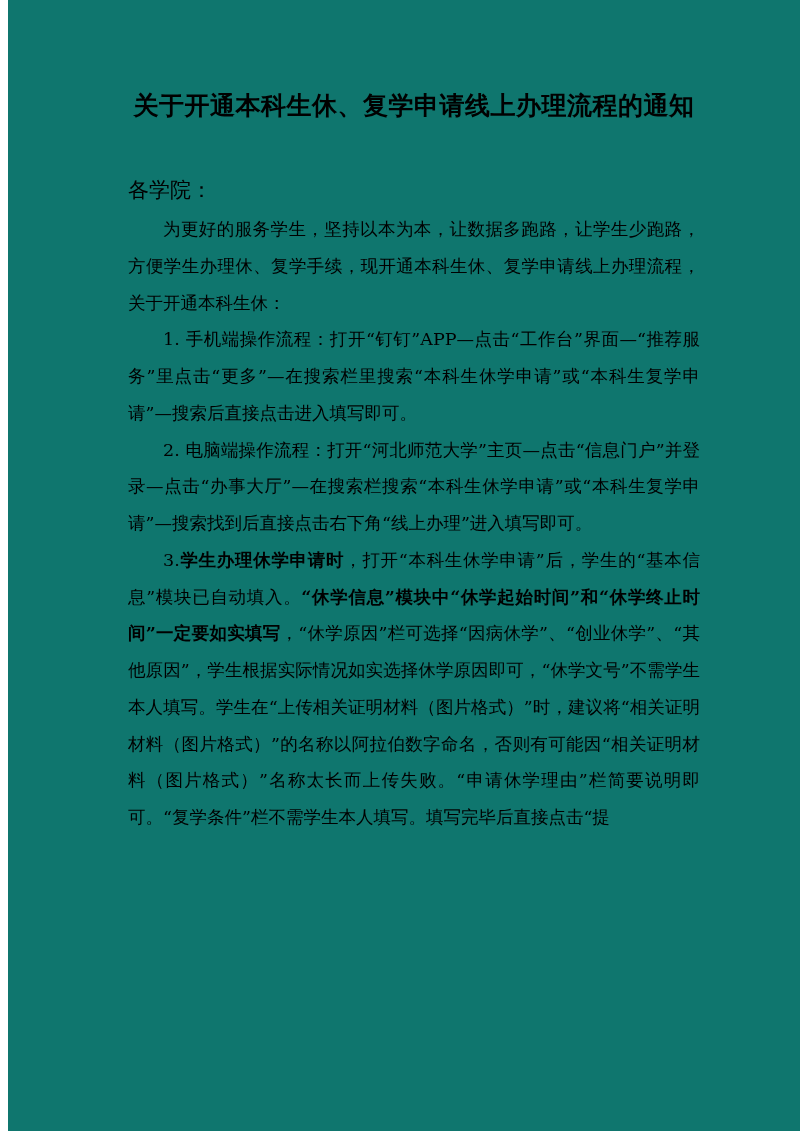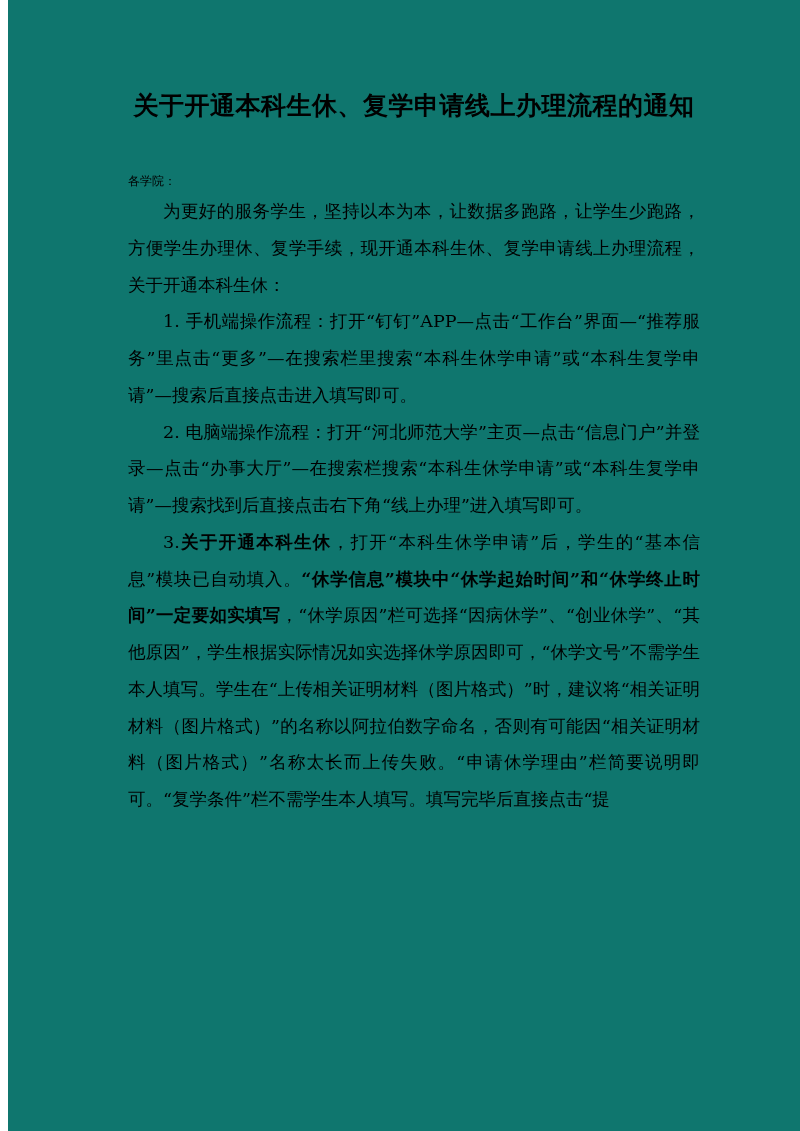--- a/index.html
+++ b/index.html
@@ -25,21 +25,21 @@
   }
   .doc-title {
     font-size: 25px;
     font-weight: bold;
     text-align: center;
     line-height: 1.4;
     margin: 10px 0 0 0;
     letter-spacing: 0.5px;
   }
   .salutation {
-    font-size: 12px;
+    font-size: 21px;
     line-height: 2.0;
     margin-top: 46px;
     text-align: justify;
   }
   p.body-para {
     font-size: 17.5px;
     line-height: 2.1;
     margin: 0;
     text-align: justify;
     text-justify: inter-ideograph;
@@ -60,15 +60,15 @@
   <h1 class="doc-title">关于开通本科生休、复学申请线上办理流程的通知</h1>
 
   <div class="salutation">各学院：</div>
 
   <p class="body-para">为更好的服务学生，坚持以本为本，让数据多跑路，让学生少跑路，方便学生办理休、复学手续，现开通本科生休、复学申请线上办理流程，关于开通本科生休：</p>
 
   <p class="body-para tight">1. 手机端操作流程：打开“钉钉”APP—点击“工作台”界面—“推荐服务”里点击“更多”—在搜索栏里搜索“本科生休学申请”或“本科生复学申请”—搜索后直接点击进入填写即可。</p>
 
   <p class="body-para tight">2. 电脑端操作流程：打开“河北师范大学”主页—点击“信息门户”并登录—点击“办事大厅”—在搜索栏搜索“本科生休学申请”或“本科生复学申请”—搜索找到后直接点击右下角“线上办理”进入填写即可。</p>
 
-  <p class="body-para tight"><span>3.</span><span class="bold">关于开通本科生休</span><span>，打开“本科生休学申请”后，学生的“基本信息”模块已自动填入。</span><span class="bold">“休学信息”模块中“休学起始时间”和“休学终止时间”一定要如实填写</span><span>，“休学原因”栏可选择“因病休学”、“创业休学”、“其他原因”，学生根据实际情况如实选择休学原因即可，“休学文号”不需学生本人填写。学生在“上传相关证明材料（图片格式）”时，建议将“相关证明材料（图片格式）”的名称以阿拉伯数字命名，否则有可能因“相关证明材料（图片格式）”名称太长而上传失败。“申请休学理由”栏简要说明即可。“复学条件”栏不需学生本人填写。填写完毕后直接点击“提</span></p>
+  <p class="body-para tight"><span>3.</span><span class="bold">学生办理休学申请时</span><span>，打开“本科生休学申请”后，学生的“基本信息”模块已自动填入。</span><span class="bold">“休学信息”模块中“休学起始时间”和“休学终止时间”一定要如实填写</span><span>，“休学原因”栏可选择“因病休学”、“创业休学”、“其他原因”，学生根据实际情况如实选择休学原因即可，“休学文号”不需学生本人填写。学生在“上传相关证明材料（图片格式）”时，建议将“相关证明材料（图片格式）”的名称以阿拉伯数字命名，否则有可能因“相关证明材料（图片格式）”名称太长而上传失败。“申请休学理由”栏简要说明即可。“复学条件”栏不需学生本人填写。填写完毕后直接点击“提</span></p>
 
 </div>
 
 </body></html>

